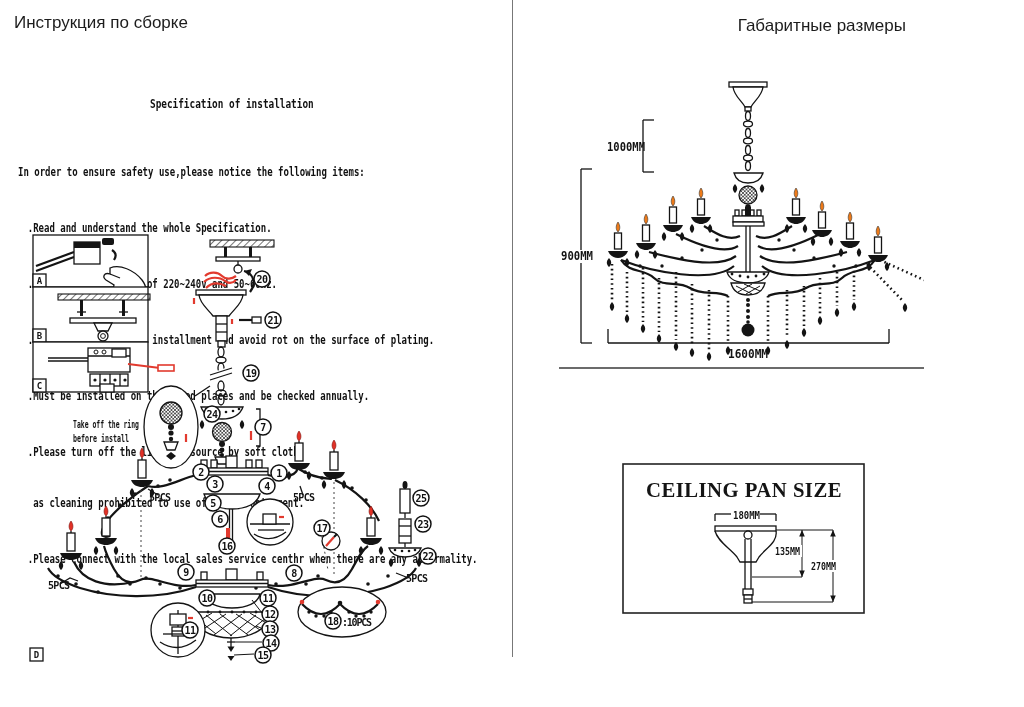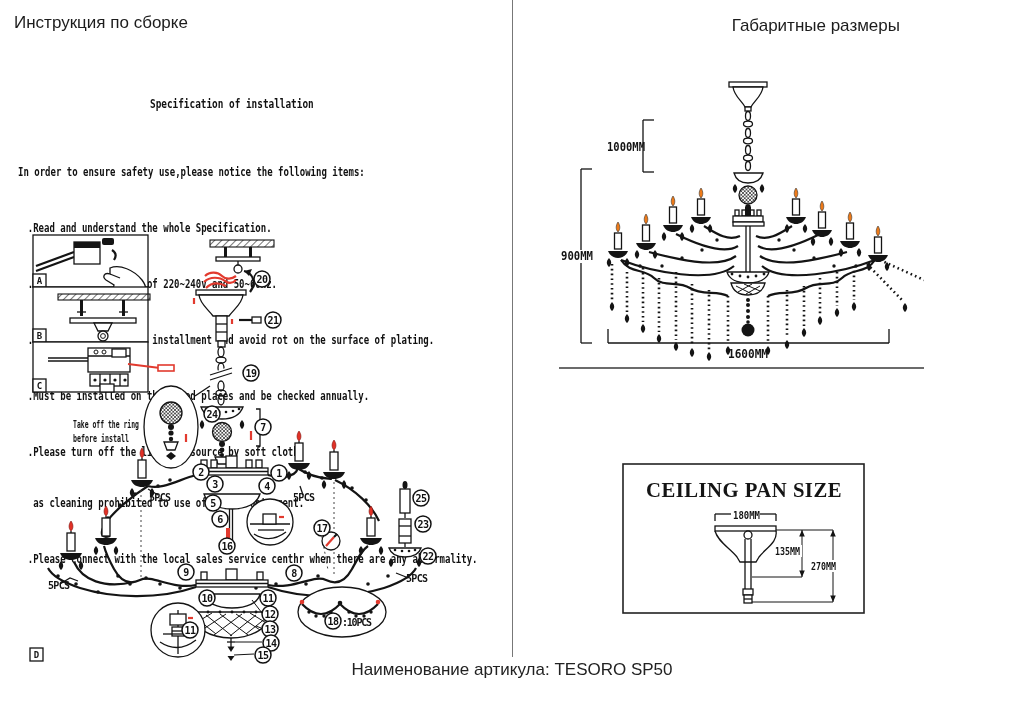--- a/index.html
+++ b/index.html
@@ -36,21 +36,21 @@
   .dimS{font:bold 11px "DejaVu Sans Mono",monospace;fill:#141414;}
   .steplbl{font:bold 9px "DejaVu Sans Mono",monospace;fill:#141414;text-anchor:middle;}
   .pantitle{font:bold 22px "Liberation Serif",serif;fill:#141414;text-anchor:middle;letter-spacing:0.5px;}
 </style>
 </head>
 <body>
 
 <div id="page">
 
   <div class="abs rutitle" style="left:14px;top:13px;">Инструкция по сборке</div>
-  <div class="abs rutitle" style="right:24px;top:16px;">Габаритные размеры</div>
+  <div class="abs rutitle" style="right:18px;top:16px;">Габаритные размеры</div>
   <div class="abs" id="divider"></div>
 
   <div class="abs" id="instructions">
     <div id="spec-title">Specification of installation</div>
     <div class="iline first">In order to ensure safety use,please notice the following items:</div>
     <div class="iline ind">.Read and understand the whole Specification.</div>
     <div class="iline ind">.Suitable for the use of 220~240v and 50~60Hz.</div>
     <div class="iline ind">.Please wear gloves as installment and avoid rot on the surface of plating.</div>
     <div class="iline ind">.Must be installed on the fixed places and be checked annually.</div>
     <div class="iline ind">.Please turn off the lighting source by soft cloth</div>
@@ -629,14 +629,13 @@
         <path class="blk" d="M202,122 l-2.8,-6.5 h5.6 z"></path>
       <path class="blk" d="M233,75 l-2.8,6.5 h5.6 z"></path>
         <path class="blk" d="M233,147 l-2.8,-6.5 h5.6 z"></path>
       <rect x="173" y="90" width="29" height="12" fill="#fff"></rect>
       <text class="dimS" x="175" y="100" textLength="25" lengthAdjust="spacingAndGlyphs">135MM</text>
       <rect x="209" y="105" width="29" height="12" fill="#fff"></rect>
       <text class="dimS" x="211" y="115" textLength="25" lengthAdjust="spacingAndGlyphs">270MM</text>
     </g>
   </svg>
 
-  <div class="abs" id="footer">Наименование артикула: TESORO SP50</div>
 </div>
 
 </body></html>

